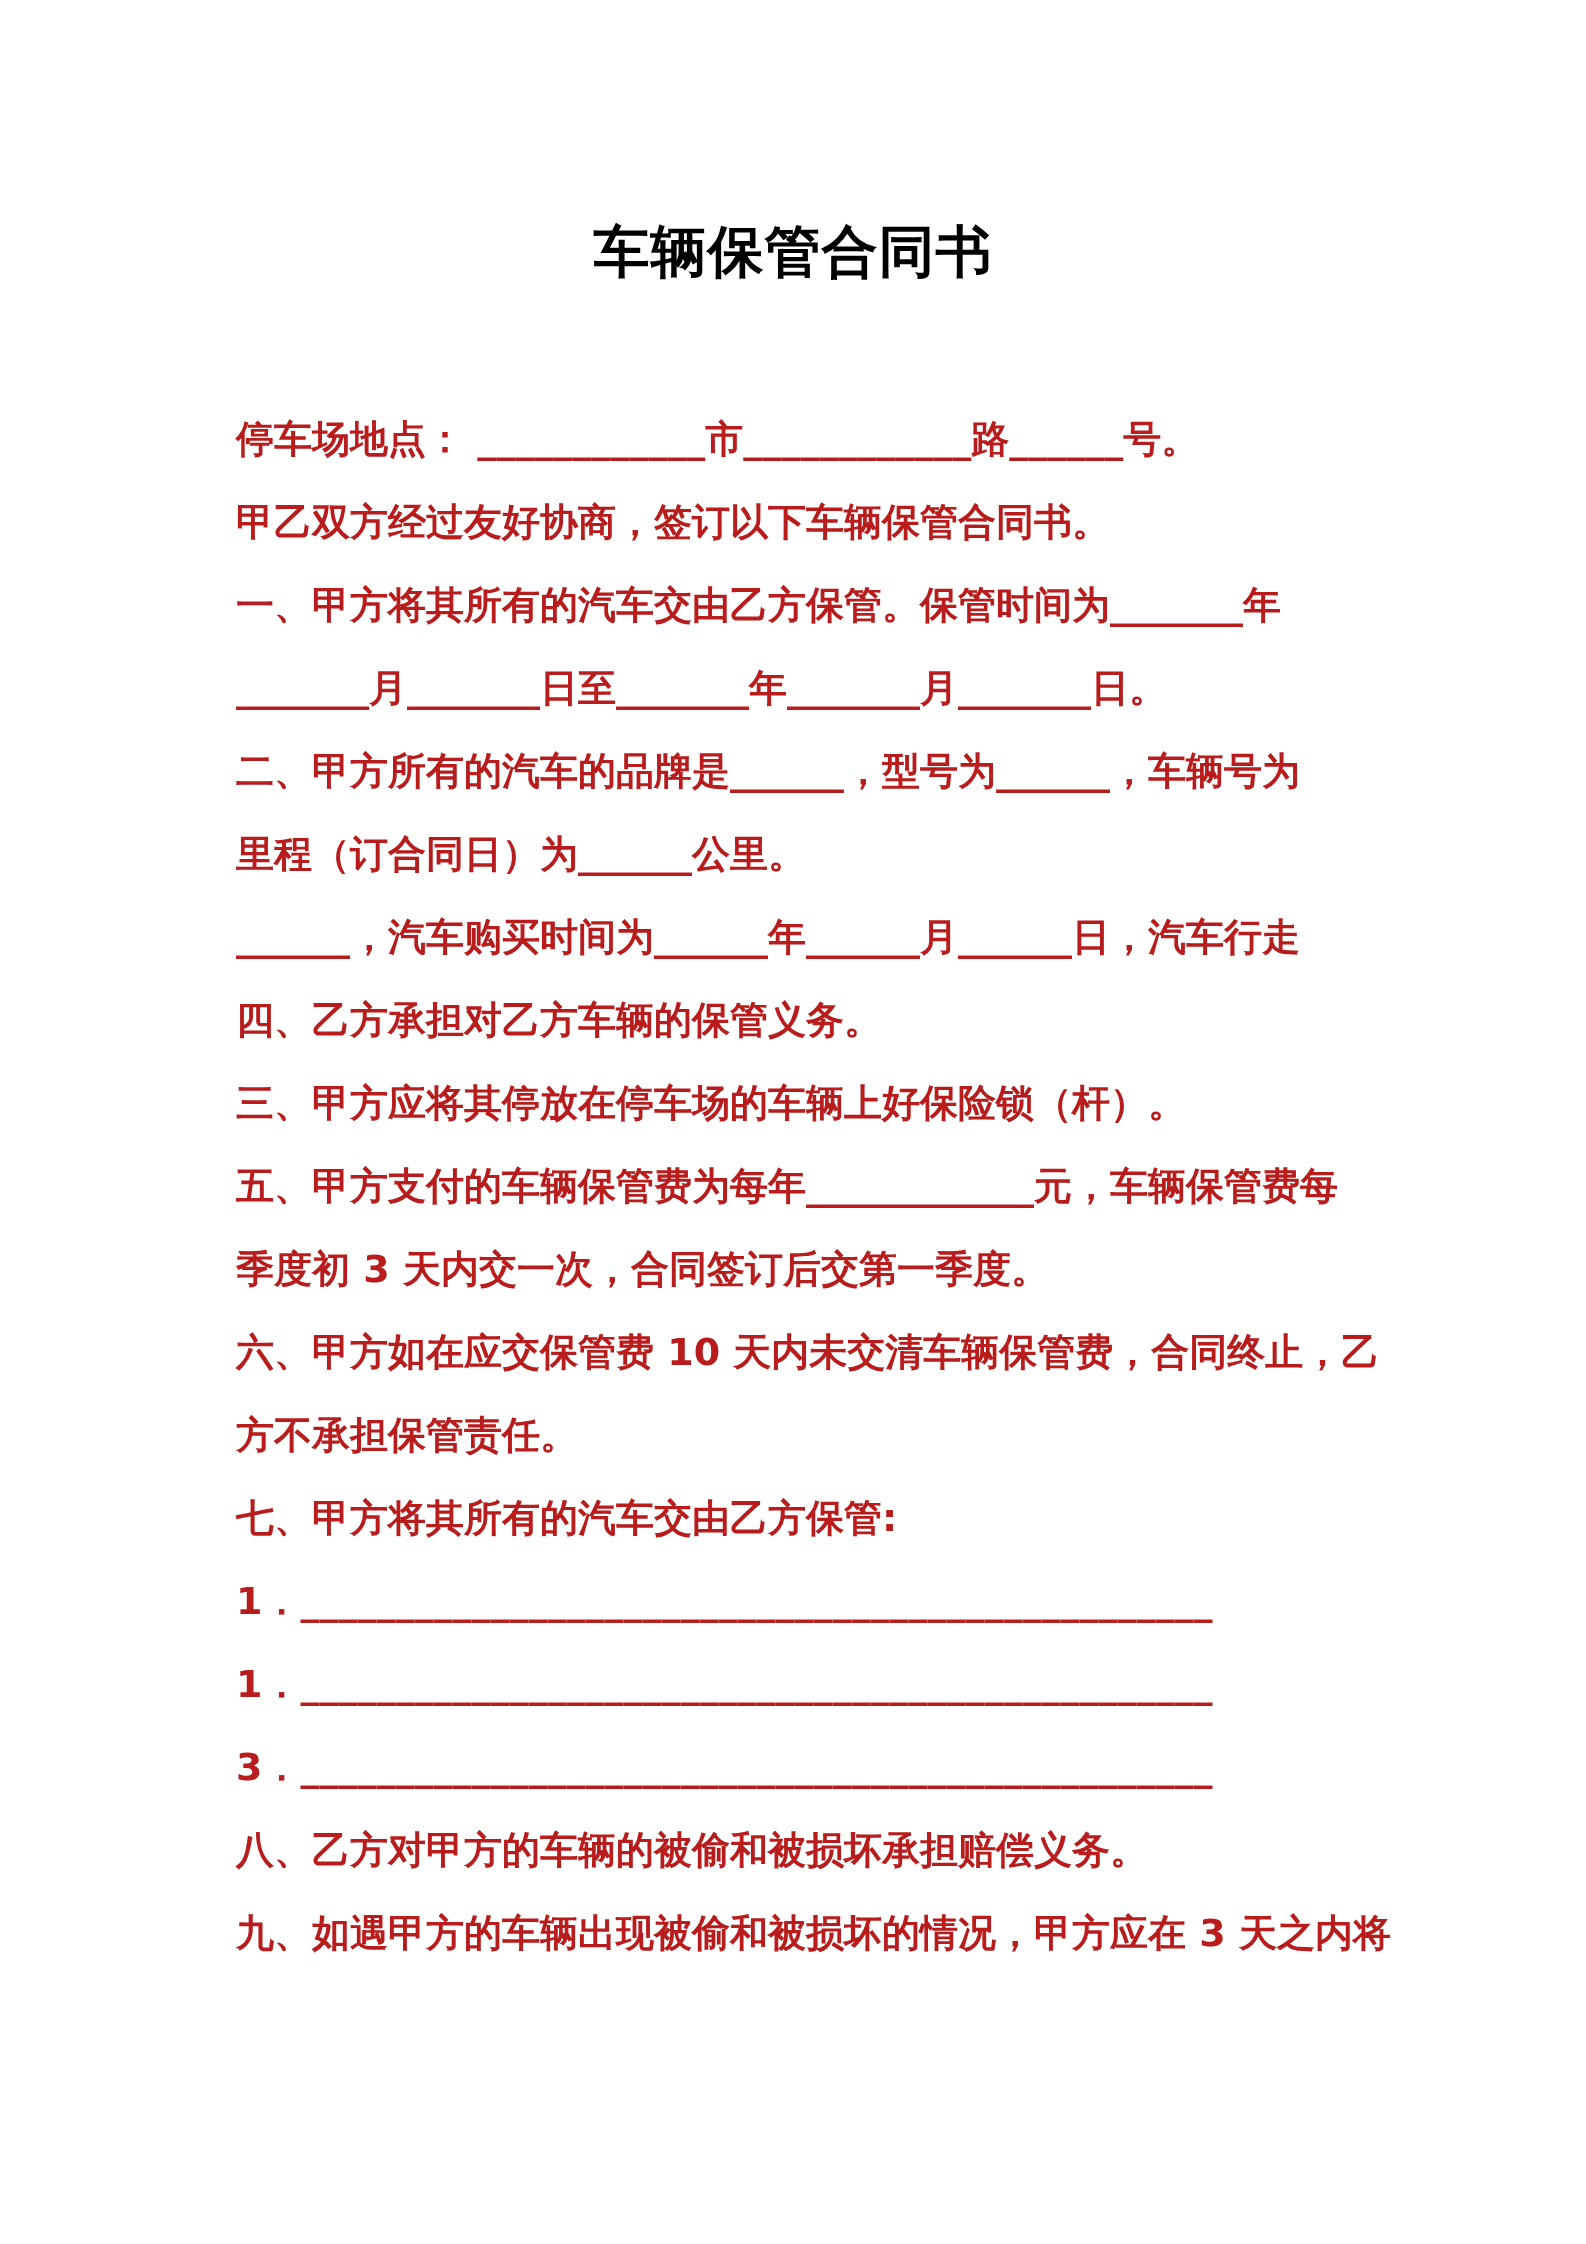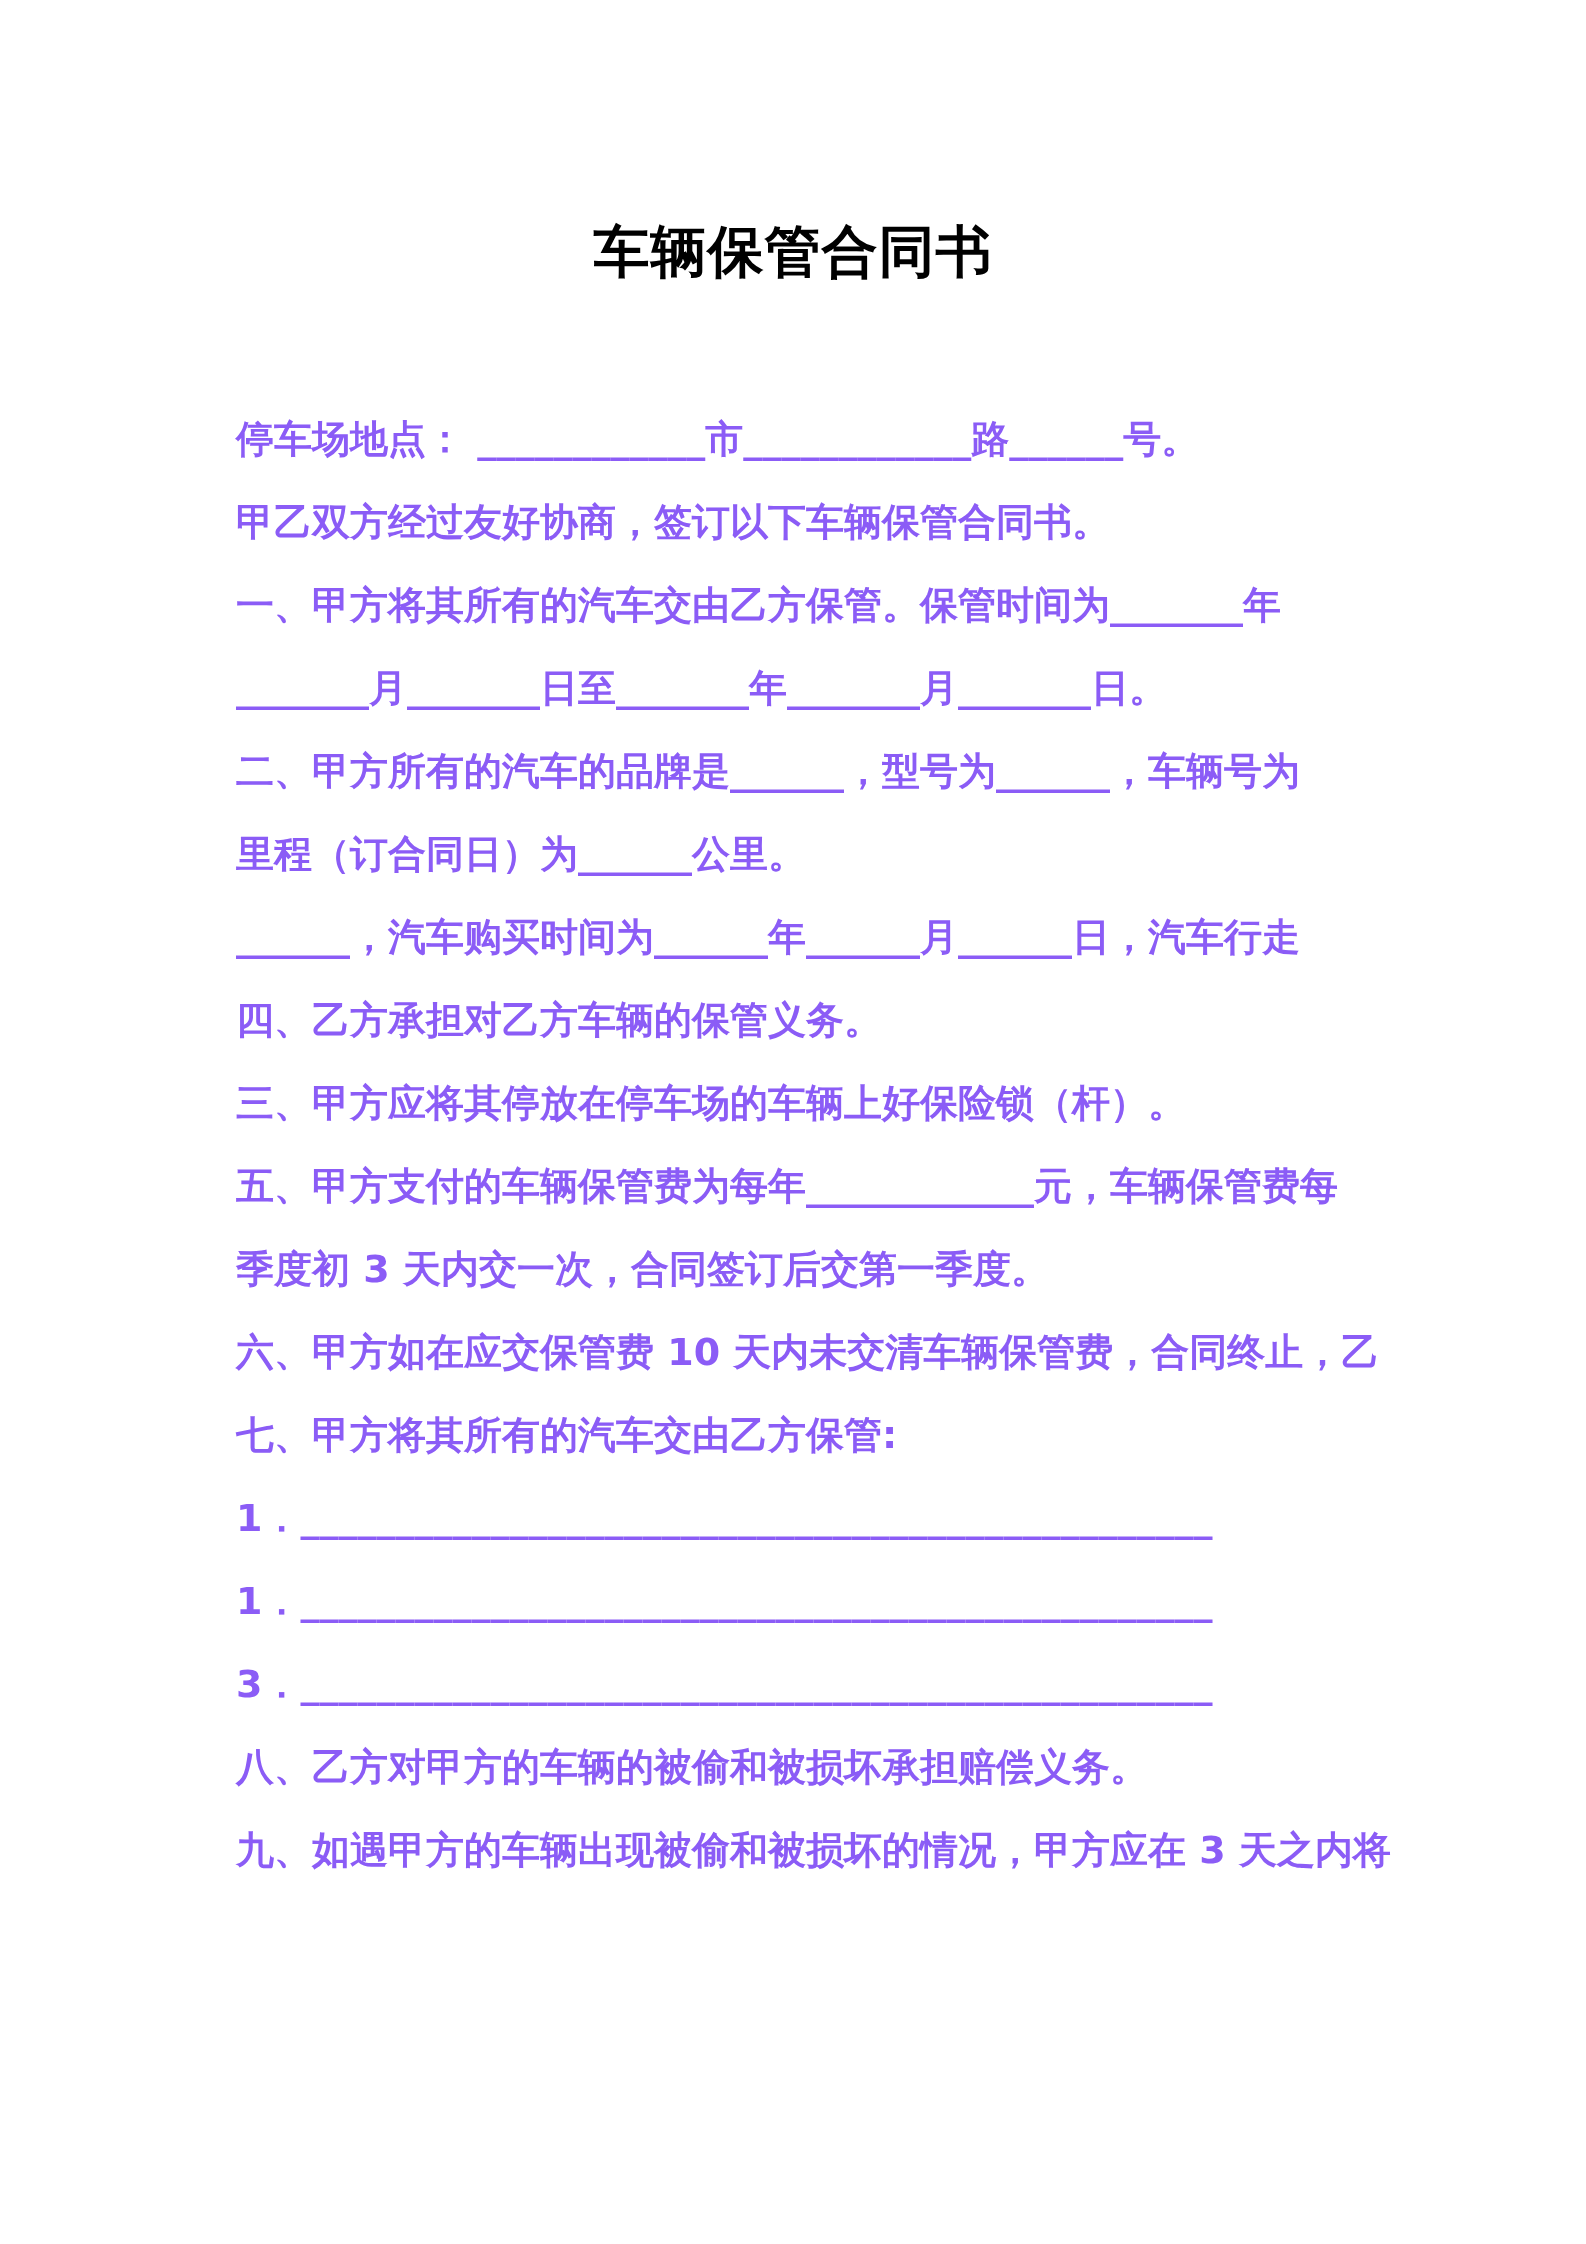--- a/index.html
+++ b/index.html
@@ -34,21 +34,21 @@
     top: 398px;
     left: 236px;
     width: 1140px;
   }
   .doc-line {
     height: 83px;
     line-height: 83px;
     font-size: 38px;
     font-weight: 700;
     white-space: nowrap;
-    color: #8b5cf6;
+    color: #b91c1c;
   }
 </style>
 </head>
 <body>
 
 <div class="page">
   <div class="doc-title">车辆保管合同书</div>
 
   <div class="doc-body">
     <div class="doc-line">停车场地点： ____________市____________路______号。</div>
@@ -56,20 +56,21 @@
     <div class="doc-line">一、甲方将其所有的汽车交由乙方保管。保管时间为_______年</div>
     <div class="doc-line">_______月_______日至_______年_______月_______日。</div>
     <div class="doc-line">二、甲方所有的汽车的品牌是______，型号为______，车辆号为</div>
     <div class="doc-line">里程（订合同日）为______公里。</div>
     <div class="doc-line">______，汽车购买时间为______年______月______日，汽车行走</div>
     <div class="doc-line">四、乙方承担对乙方车辆的保管义务。</div>
     <div class="doc-line">三、甲方应将其停放在停车场的车辆上好保险锁（杆）。</div>
     <div class="doc-line">五、甲方支付的车辆保管费为每年____________元，车辆保管费每</div>
     <div class="doc-line">季度初 3 天内交一次，合同签订后交第一季度。</div>
     <div class="doc-line">六、甲方如在应交保管费 10 天内未交清车辆保管费，合同终止，乙</div>
+    <div class="doc-line">方不承担保管责任。</div>
     <div class="doc-line">七、甲方将其所有的汽车交由乙方保管:</div>
     <div class="doc-line">1．________________________________________________</div>
     <div class="doc-line">1．________________________________________________</div>
     <div class="doc-line">3．________________________________________________</div>
     <div class="doc-line">八、乙方对甲方的车辆的被偷和被损坏承担赔偿义务。</div>
     <div class="doc-line">九、如遇甲方的车辆出现被偷和被损坏的情况，甲方应在 3 天之内将</div>
   </div>
 </div>
 
 </body></html>

